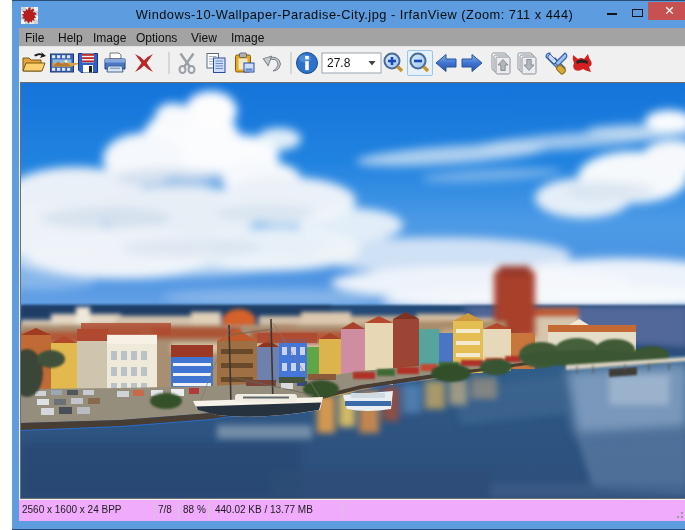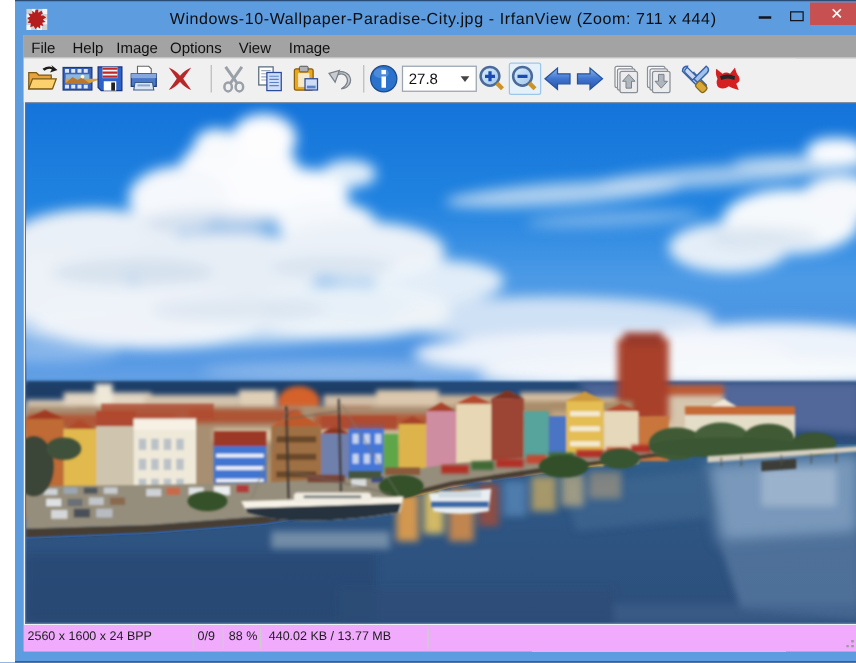--- a/index.html
+++ b/index.html
@@ -565,21 +565,21 @@
       <g filter="url(#b07)">
         <path d="M322 312 L372 308 L370 326 Q346 330 326 326 Z" fill="#e8eef2"></path>
         <rect x="324" y="318" width="46" height="5" fill="#3a6aa8"></rect>
         <rect x="330" y="310" width="34" height="5" fill="#cfdae2"></rect>
       </g>
     </svg>
   </div>
   <div id="statusbar">
     <span class="st" style="left:3px">2560 x 1600 x 24 BPP</span>
     <div class="sep" style="left:135px"></div>
-    <span class="st" style="left:139px">0/9</span>
+    <span class="st" style="left:139px">7/8</span>
     <div class="sep" style="left:159px"></div>
     <span class="st" style="left:164px">88 %</span>
     <div class="sep" style="left:189px"></div>
     <span class="st" style="left:196px">440.02 KB / 13.77 MB</span>
     <div class="sep" style="left:323px"></div>
     <svg style="position:absolute;right:3px;bottom:3px" width="10" height="10" viewBox="0 0 10 10">
       <g fill="#9a9a9a">
           <rect x="8" y="0" width="2" height="2"></rect>
           <rect x="8" y="4" width="2" height="2"></rect>
           <rect x="8" y="8" width="2" height="2"></rect>

